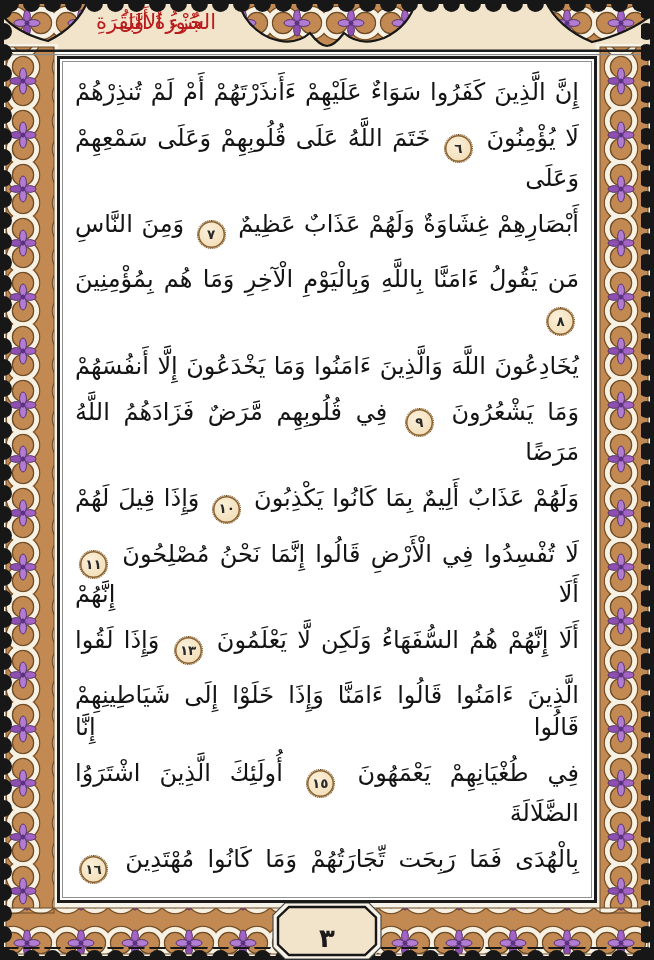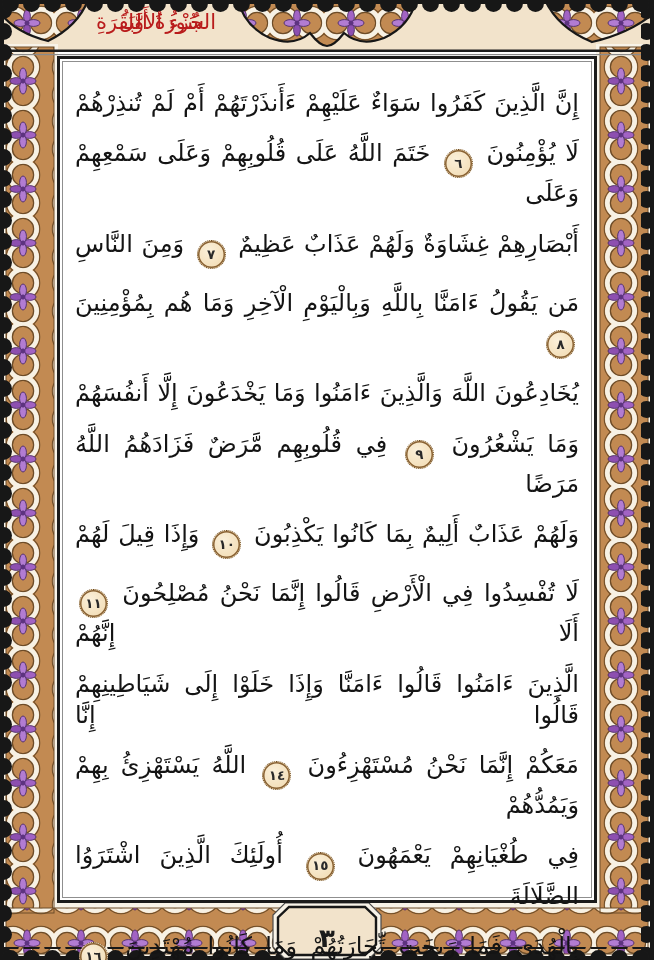--- a/index.html
+++ b/index.html
@@ -29,21 +29,20 @@
     position:absolute;inset:10px 15px 8px 15px;
     display:flex;flex-direction:column;justify-content:space-around;
   }
   .qline{
     direction:rtl;
     text-align:justify;
     text-align-last:justify;
     -moz-text-align-last:justify;
     font-size:24px;line-height:1.3;color:#141414;
     white-space:normal;
-    margin-top:19px;
   }
   .qtxt{color:#141414;}
   .ayah{
     display:inline-flex;align-items:center;justify-content:center;
     width:27px;height:27px;border-radius:50%;
     background:radial-gradient(circle at 40% 35%, #fbf0da 0%, #f3dfba 70%, #e9cf9f 100%);
     border:1.5px dotted #6b4a26;
     box-shadow:0 0 0 1.5px #8a6233 inset;
     margin:0 4px;vertical-align:-7px;
     font-size:13.5px;font-weight:bold;color:#2a2a2a;line-height:1;
@@ -150,22 +149,22 @@
   <div class="text-area">
     <div class="lines">
         <div class="qline"><span class="qtxt">إِنَّ الَّذِينَ كَفَرُوا سَوَاءٌ عَلَيْهِمْ ءَأَنذَرْتَهُمْ أَمْ لَمْ تُنذِرْهُمْ</span> </div>
         <div class="qline"><span class="qtxt">لَا يُؤْمِنُونَ</span> <span class="ayah">٦</span> <span class="qtxt">خَتَمَ اللَّهُ عَلَى قُلُوبِهِمْ وَعَلَى سَمْعِهِمْ وَعَلَى</span> </div>
         <div class="qline"><span class="qtxt">أَبْصَارِهِمْ غِشَاوَةٌ وَلَهُمْ عَذَابٌ عَظِيمٌ</span> <span class="ayah">٧</span> <span class="qtxt">وَمِنَ النَّاسِ</span> </div>
         <div class="qline"><span class="qtxt">مَن يَقُولُ ءَامَنَّا بِاللَّهِ وَبِالْيَوْمِ الْآخِرِ وَمَا هُم بِمُؤْمِنِينَ</span> <span class="ayah">٨</span> </div>
         <div class="qline"><span class="qtxt">يُخَادِعُونَ اللَّهَ وَالَّذِينَ ءَامَنُوا وَمَا يَخْدَعُونَ إِلَّا أَنفُسَهُمْ</span> </div>
         <div class="qline"><span class="qtxt">وَمَا يَشْعُرُونَ</span> <span class="ayah">٩</span> <span class="qtxt">فِي قُلُوبِهِم مَّرَضٌ فَزَادَهُمُ اللَّهُ مَرَضًا</span> </div>
         <div class="qline"><span class="qtxt">وَلَهُمْ عَذَابٌ أَلِيمٌ بِمَا كَانُوا يَكْذِبُونَ</span> <span class="ayah">١٠</span> <span class="qtxt">وَإِذَا قِيلَ لَهُمْ</span> </div>
         <div class="qline"><span class="qtxt">لَا تُفْسِدُوا فِي الْأَرْضِ قَالُوا إِنَّمَا نَحْنُ مُصْلِحُونَ</span> <span class="ayah">١١</span> <span class="qtxt">أَلَا إِنَّهُمْ</span> </div>
+        <div class="qline"><span class="qtxt">أَلَا إِنَّهُمْ هُمُ السُّفَهَاءُ وَلَكِن لَّا يَعْلَمُونَ</span> <span class="ayah">١٣</span> <span class="qtxt">وَإِذَا لَقُوا</span> </div>
         <div class="qline"><span class="qtxt">الَّذِينَ ءَامَنُوا قَالُوا ءَامَنَّا وَإِذَا خَلَوْا إِلَى شَيَاطِينِهِمْ قَالُوا إِنَّا</span> </div>
-        <div class="qline"><span class="qtxt">مَعَكُمْ إِنَّمَا نَحْنُ مُسْتَهْزِءُونَ</span> <span class="ayah">١٤</span> <span class="qtxt">اللَّهُ يَسْتَهْزِئُ بِهِمْ وَيَمُدُّهُمْ</span> </div>
         <div class="qline"><span class="qtxt">فِي طُغْيَانِهِمْ يَعْمَهُونَ</span> <span class="ayah">١٥</span> <span class="qtxt">أُولَئِكَ الَّذِينَ اشْتَرَوُا الضَّلَالَةَ</span> </div>
         <div class="qline"><span class="qtxt">بِالْهُدَى فَمَا رَبِحَت تِّجَارَتُهُمْ وَمَا كَانُوا مُهْتَدِينَ</span> <span class="ayah">١٦</span> </div>
       </div>
   </div>
 
   <div class="page-number">٣</div>
 
 </div>
 
 </body></html>

